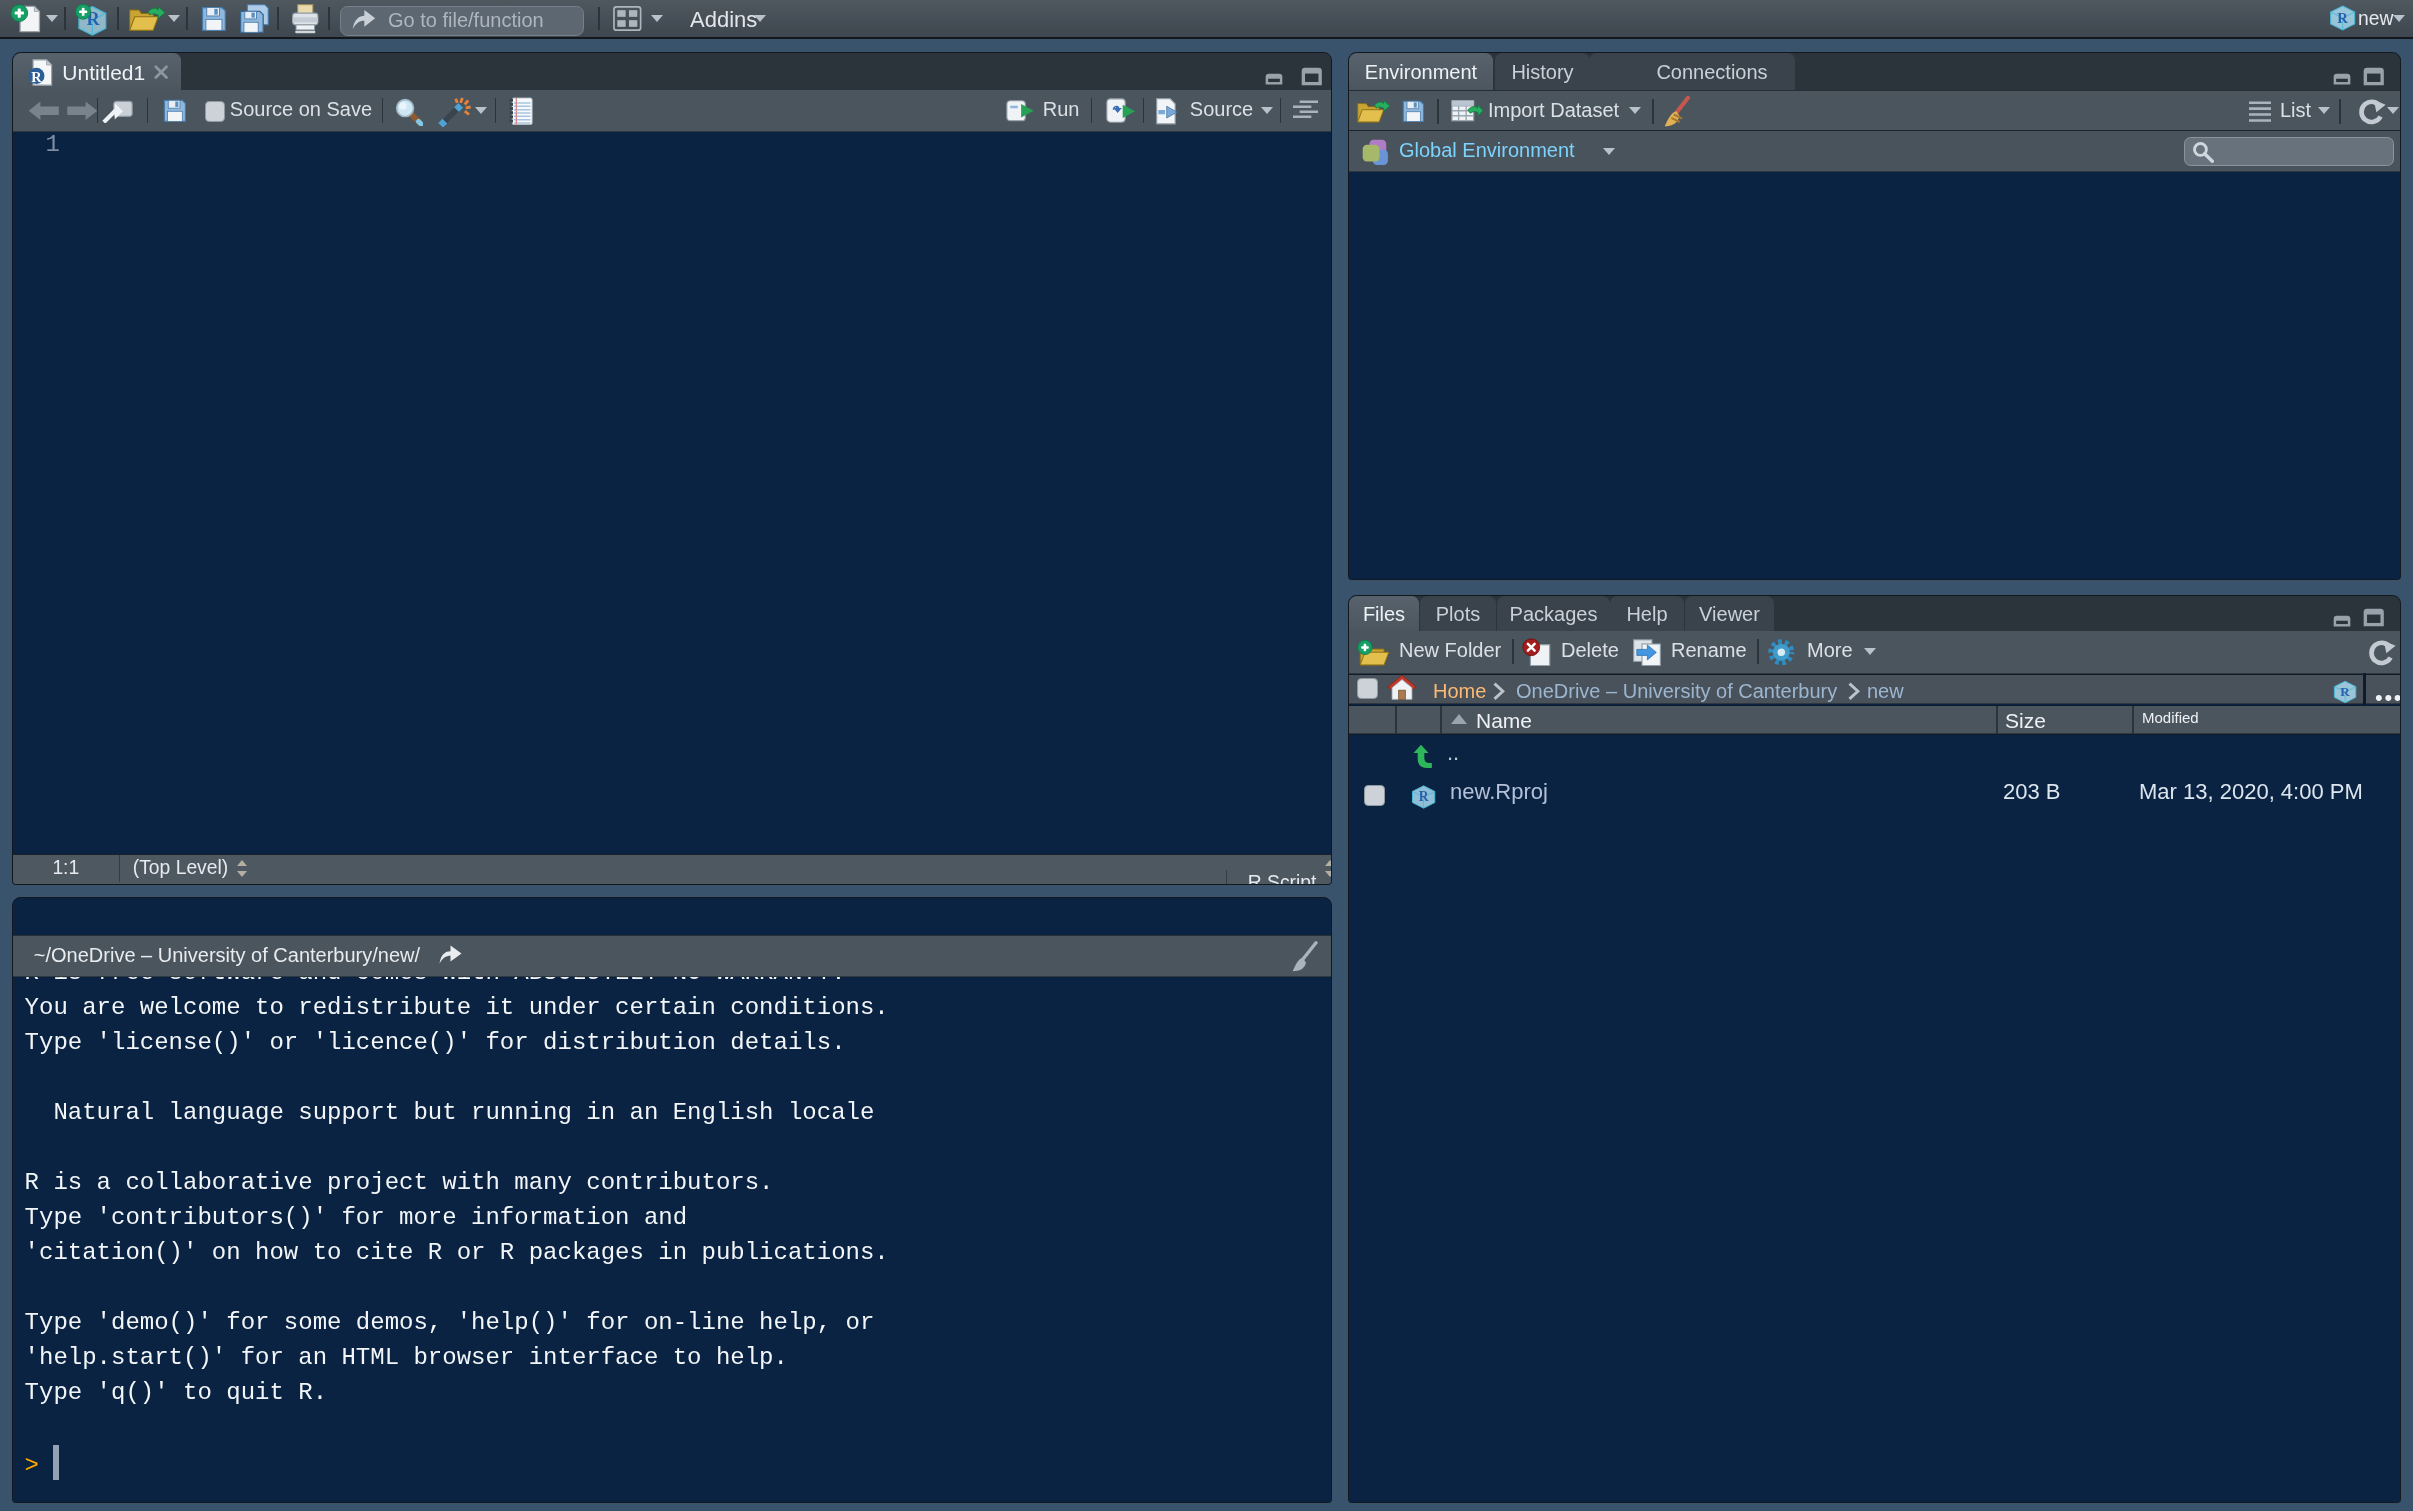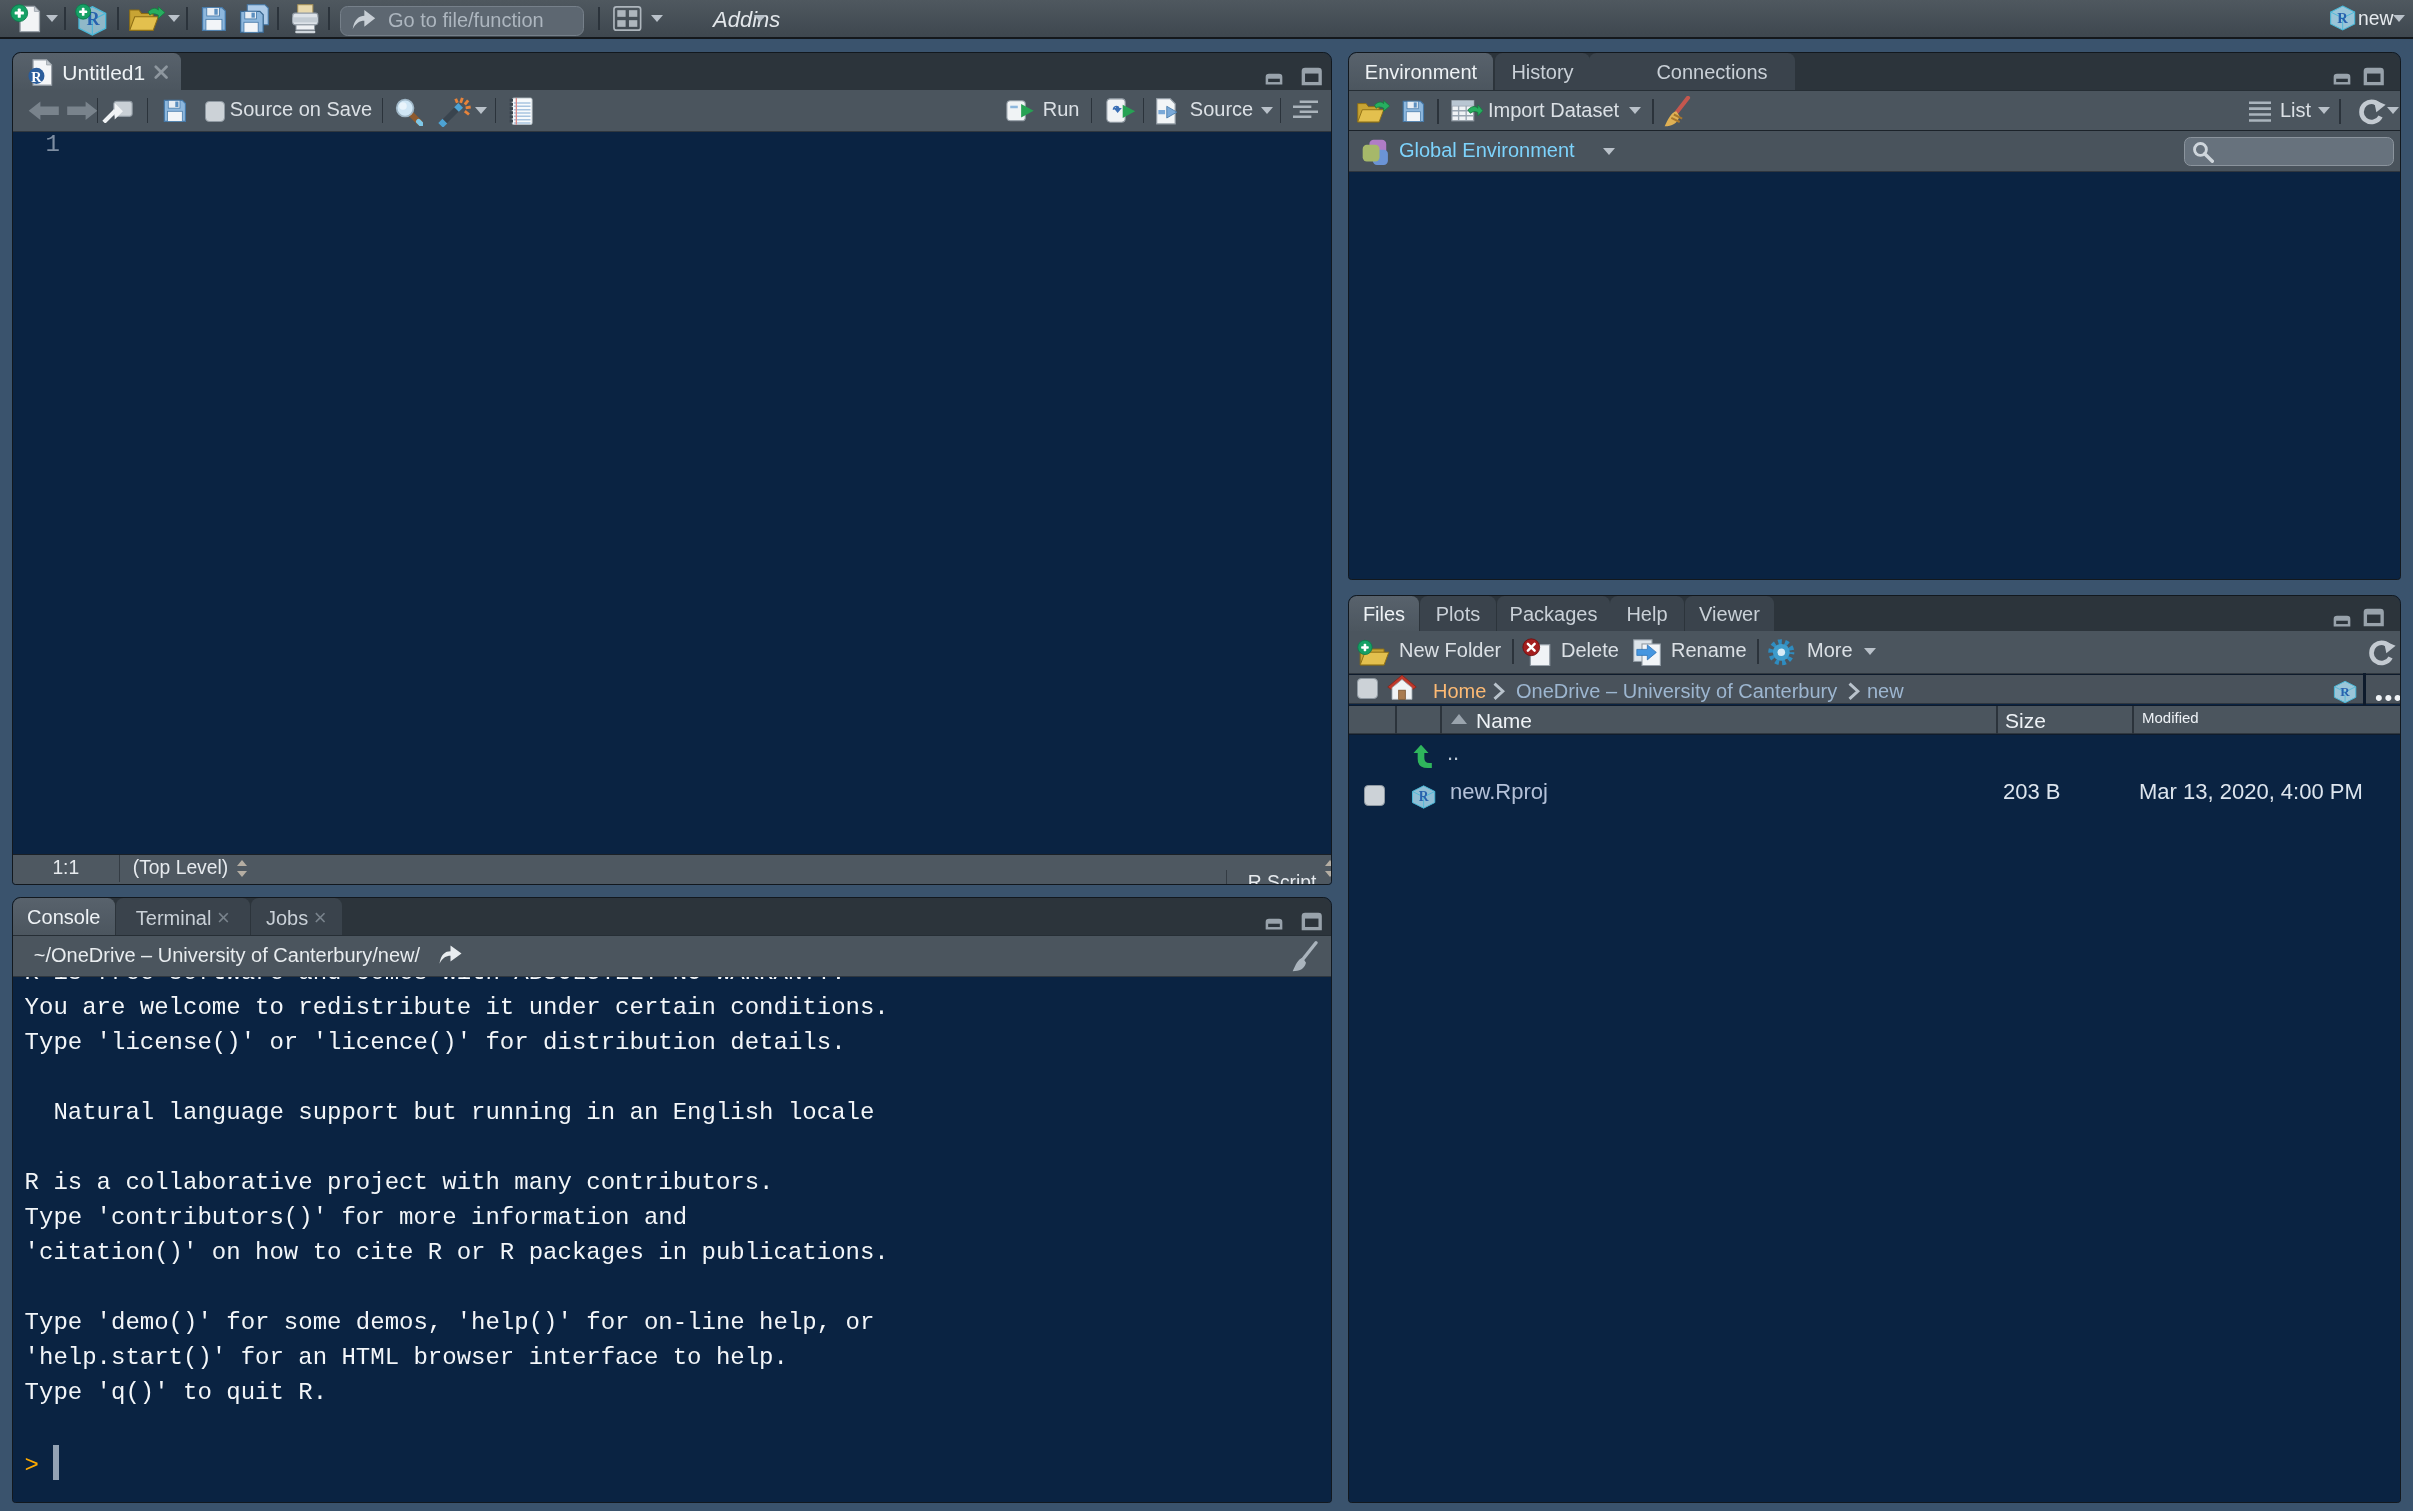--- a/index.html
+++ b/index.html
@@ -90,21 +90,21 @@
   <div class="sep" style="left:598px;top:6.7px;height:23.5px;"></div>
 
   <svg class="abs" style="left:613px;top:5.9px;" width="28.6" height="25" viewBox="0 0 34 30">
     <rect x="1" y="1" width="32" height="28" rx="3" fill="none" stroke="#aeb6bd" stroke-width="2"></rect>
     <rect x="5" y="5" width="10" height="8" fill="#aeb6bd"></rect>
     <rect x="19" y="5" width="10" height="8" fill="#aeb6bd"></rect>
     <rect x="5" y="17" width="10" height="8" fill="#aeb6bd"></rect>
     <rect x="19" y="17" width="10" height="8" fill="#aeb6bd"></rect>
   </svg>
   <div class="caret" style="left:651px;top:15px;border-top-color:#b9c1c9;"></div>
-  <div class="abs lbl" style="left:713px;top:6.7px;font-size:22px;color:#e2e6ea;font-style:italic;">Addins</div>
+  <div class="abs lbl" style="left:690px;top:6.7px;font-size:22px;color:#e2e6ea;">Addins</div>
   <div class="caret" style="left:754px;top:15px;border-top-color:#b9c1c9;"></div>
 
   <svg class="abs" style="left:2328px;top:4.2px;" width="28" height="28" viewBox="0 0 42 40">
     <path d="M22 2 L40 11 L40 29 L22 38 L4 29 L4 11 Z" fill="#a8d9ee" fill-opacity="0.85" stroke="#49b8d8" stroke-width="1.6"></path>
     <path d="M4 11 L22 20 L40 11 M22 20 L22 38" fill="none" stroke="#49b8d8" stroke-width="1.4"></path>
     <text x="22" y="27" font-family="Liberation Serif,serif" font-size="22" fill="#2862ae" text-anchor="middle" font-weight="bold">R</text>
   </svg>
   <div class="abs lbl" style="left:2358px;top:7.6px;font-size:19.3px;color:#e6eaee;">new</div>
   <div class="caret" style="left:2393px;top:15px;border-top-color:#b9c1c9;"></div>
 </div>
@@ -237,33 +237,20 @@
   <div class="statusbar" id="ed-status">
     <div class="abs" style="left:0;top:0;width:106px;height:27px;border-right:1.7px solid #343c44;text-align:center;line-height:26px;">1:1</div>
     <div class="abs" style="left:120px;top:0;line-height:26px;">(Top Level)</div>
     <div class="updn" style="left:223px;top:3.4px;"></div>
     <div class="abs" style="left:1213px;top:15px;width:102px;height:27px;border-left:1.7px solid #343c44;"><span style="margin-left:21px;line-height:26px;">R Script</span></div>
     <div class="updn" style="left:1293px;top:3.4px;"></div>
   </div>
 </div>
 
 <div class="pane" id="console" style="left:11.8px;top:897px;width:1318px;height:604px;">
-  <div class="tabstrip">
-    <div class="tab on" style="left:0;width:102px;">Console</div>
-    <div class="tab off" style="left:103px;width:134px;">Terminal <span style="color:#79838c;font-size:22px;">×</span></div>
-    <div class="tab off" style="left:238px;width:91px;">Jobs <span style="color:#79838c;font-size:22px;">×</span></div>
-    <svg class="minmax" style="left:1251px;top:19.3px;" width="20" height="14.3" viewBox="0 0 24 17">
-        <path d="M2 6 Q2 2 6 2 L18 2 Q22 2 22 6 L22 15 L2 15 Z" fill="#98a2ab"></path>
-        <rect x="5" y="8" width="14" height="4" fill="#2c343b"></rect>
-      </svg>
-    <svg class="minmax" style="left:1287px;top:12.6px;" width="23.5" height="21" viewBox="0 0 28 25">
-        <path d="M2 6 Q2 2 6 2 L22 2 Q26 2 26 6 L26 23 L2 23 Z" fill="#98a2ab"></path>
-        <rect x="6" y="9" width="16" height="10" fill="#2c343b"></rect>
-      </svg>
-  </div>
   <div class="toolbar" id="con-path" style="top:37px;height:41px;border-top:0.8px solid #262e35;">
     <div class="abs" style="left:21px;top:8.4px;color:#e8ecef;font-size:20px;">~/OneDrive – University of Canterbury/new/</div>
     <svg class="abs" style="left:425px;top:8.4px;" width="25" height="22" viewBox="0 0 34 28">
       <path d="M2 26 C4 13 10 9 17 9 L17 1 L32 12 L17 23 L17 15 C11 15 6 18 2 26 Z" fill="#e8ecef"></path>
     </svg>
     <svg class="abs" style="left:1278px;top:5px;" width="30" height="32" viewBox="0 0 36 38">
       <path d="M30 2 L14 22" stroke="#aab4bd" stroke-width="4" stroke-linecap="round"></path>
       <path d="M14 20 C8 22 6 28 2 36 C10 36 16 34 18 26 Z" fill="#aab4bd"></path>
     </svg>
   </div>

